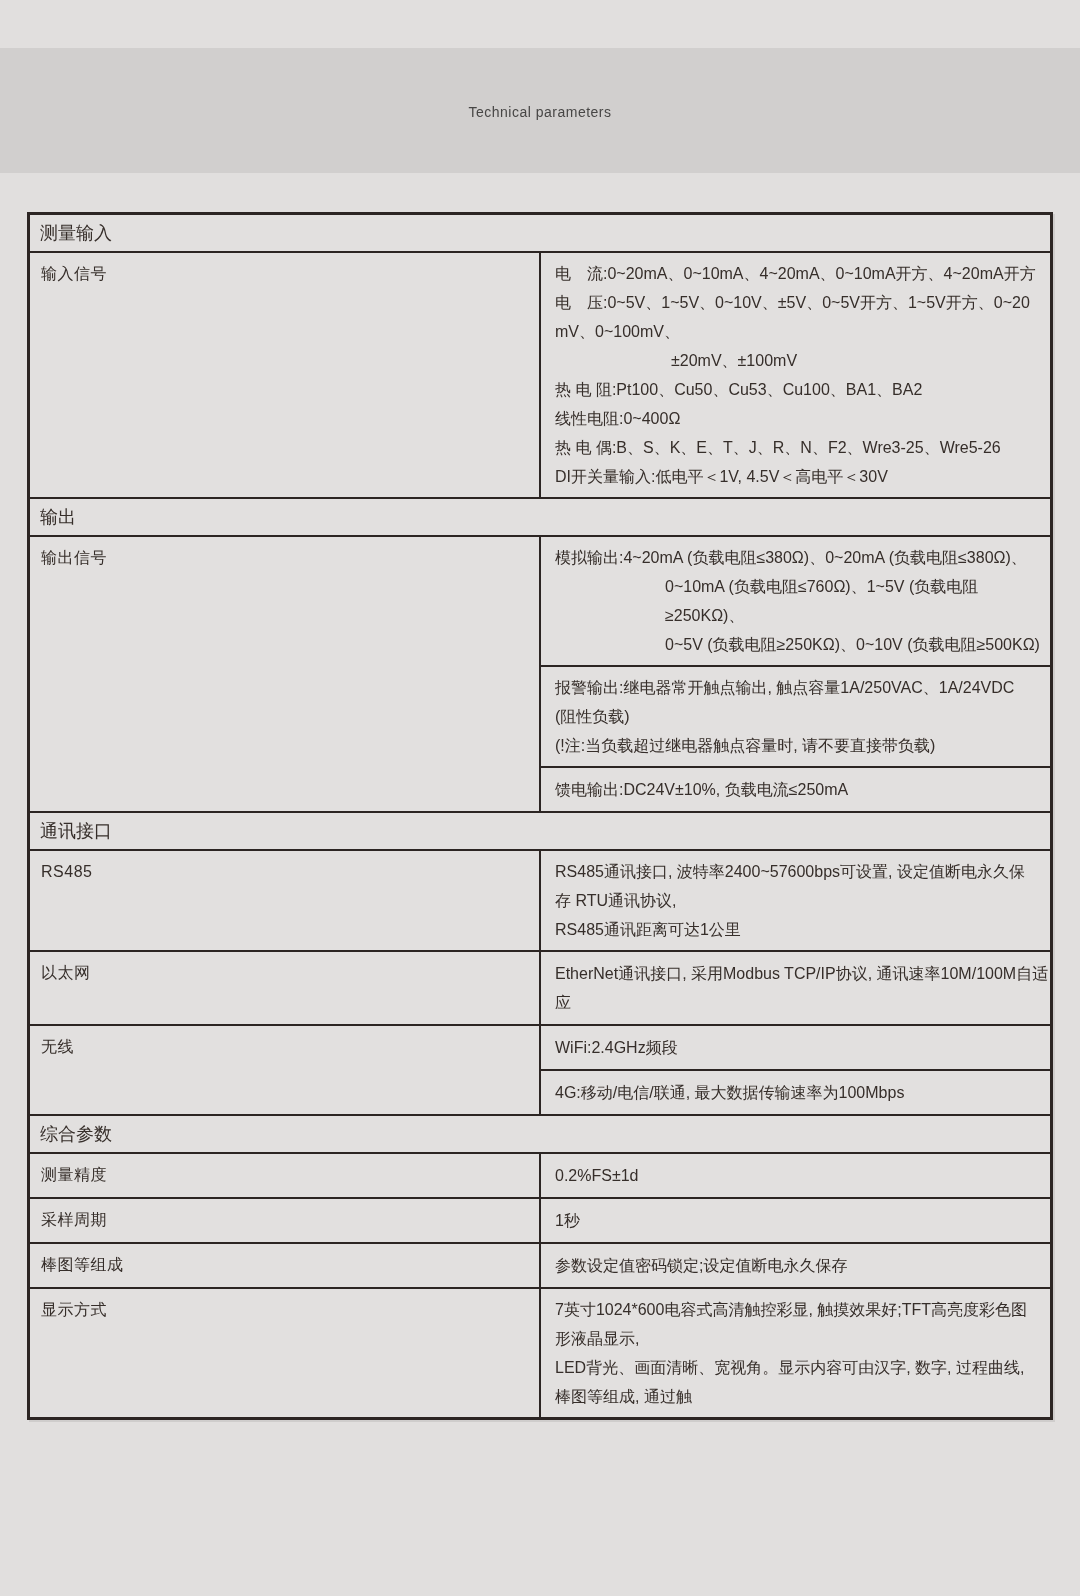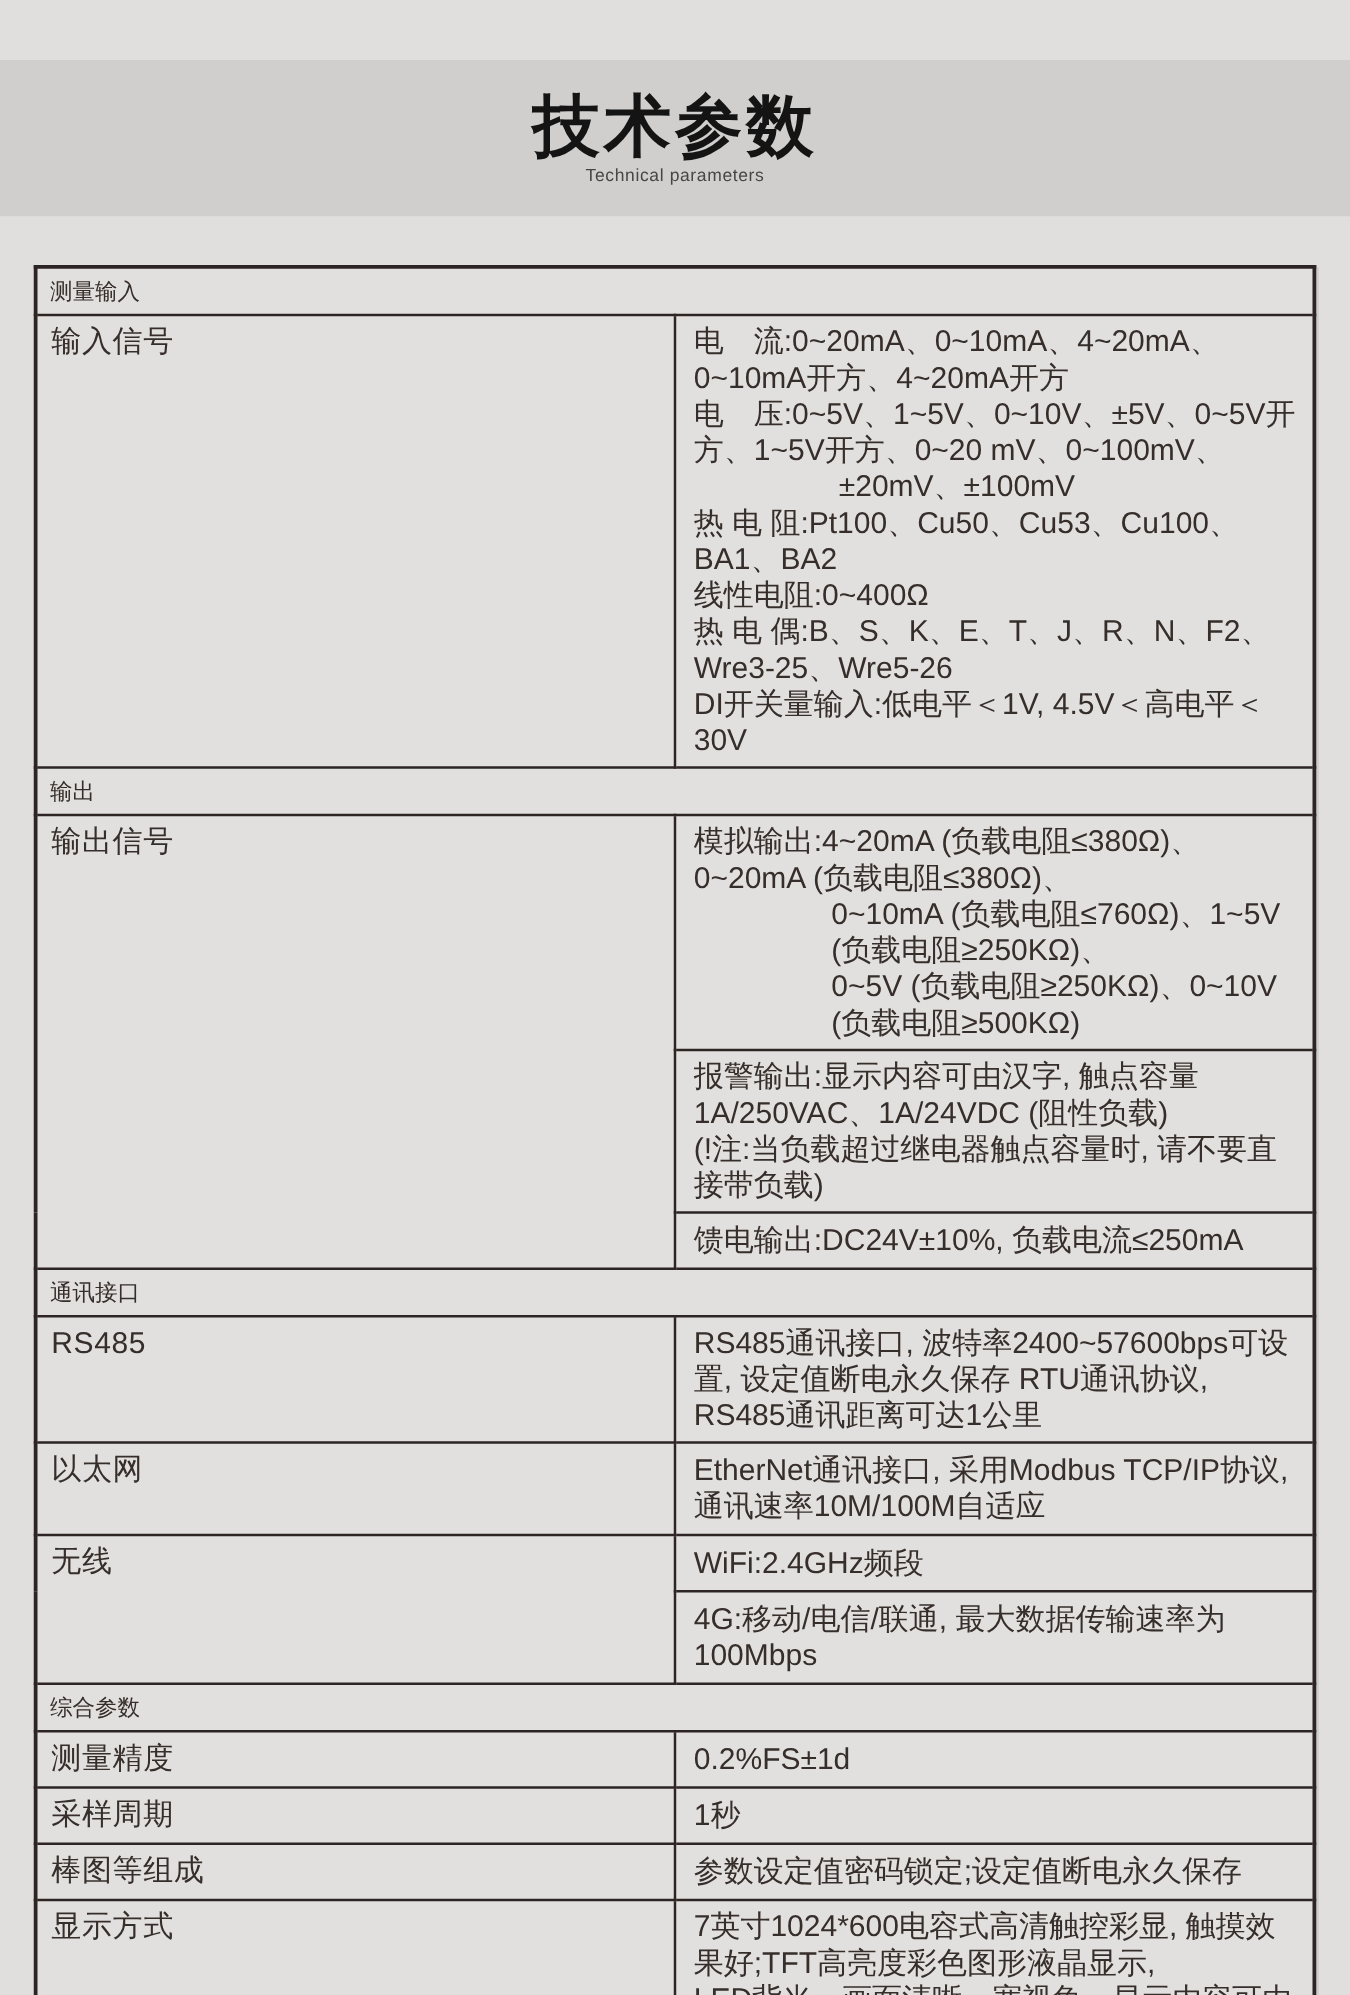--- a/index.html
+++ b/index.html
@@ -36,21 +36,21 @@
   .spec-wrap { margin: 39px 27px 0 27px; }
   table.spec {
     width: 100%;
     border-collapse: collapse;
     border: 3px solid #2c2523;
     table-layout: fixed;
     box-shadow: 2px 2px 0 rgba(0,0,0,0.08);
   }
   table.spec td {
     border: 2px solid #2c2523;
-    font-size: 24px;
+    font-size: 16px;
     line-height: 29px;
     vertical-align: top;
     background: #e2e0df;
   }
   tr.sec td {
     padding: 4px 10px 3px 10px;
     font-size: 18px;
   }
   td.lbl {
     width: 120px;
@@ -61,21 +61,20 @@
   td.val1 { padding: 7px 0 7px 14px; } 
   .ind1 { margin-left: 116px; }
   .ind2 { margin-left: 110px; }
 </style>
 </head>
 <body>
 
 <div>
 
   <div class="band">
-    <div class="title-zh">技术参数</div>
     <div class="title-en">Technical parameters</div>
   </div>
 
   <div class="spec-wrap">
     <table class="spec">
 
       <tbody>
           <tr class="sec">
         <td colspan="2">测量输入</td>
       </tr>
@@ -100,21 +99,21 @@
       <tr>
         <td class="lbl" rowspan="3">输出信号</td>
         <td class="val">
           <div>模拟输出:4~20mA (负载电阻≤380Ω)、0~20mA (负载电阻≤380Ω)、</div>
           <div class="ind2">0~10mA (负载电阻≤760Ω)、1~5V (负载电阻≥250KΩ)、</div>
           <div class="ind2">0~5V (负载电阻≥250KΩ)、0~10V (负载电阻≥500KΩ)</div>
         </td>
       </tr>
       <tr>
         <td class="val">
-          <div>报警输出:显示内容可由汉字, 触点容量1A/250VAC、1A/24VDC (阻性负载)</div>
+          <div>报警输出:继电器常开触点输出, 触点容量1A/250VAC、1A/24VDC (阻性负载)</div>
           <div>(!注:当负载超过继电器触点容量时, 请不要直接带负载)</div>
         </td>
       </tr>
       <tr>
         <td class="val val1">馈电输出:DC24V±10%, 负载电流≤250mA</td>
       </tr>
 
       <tr class="sec">
         <td colspan="2">通讯接口</td>
       </tr>

